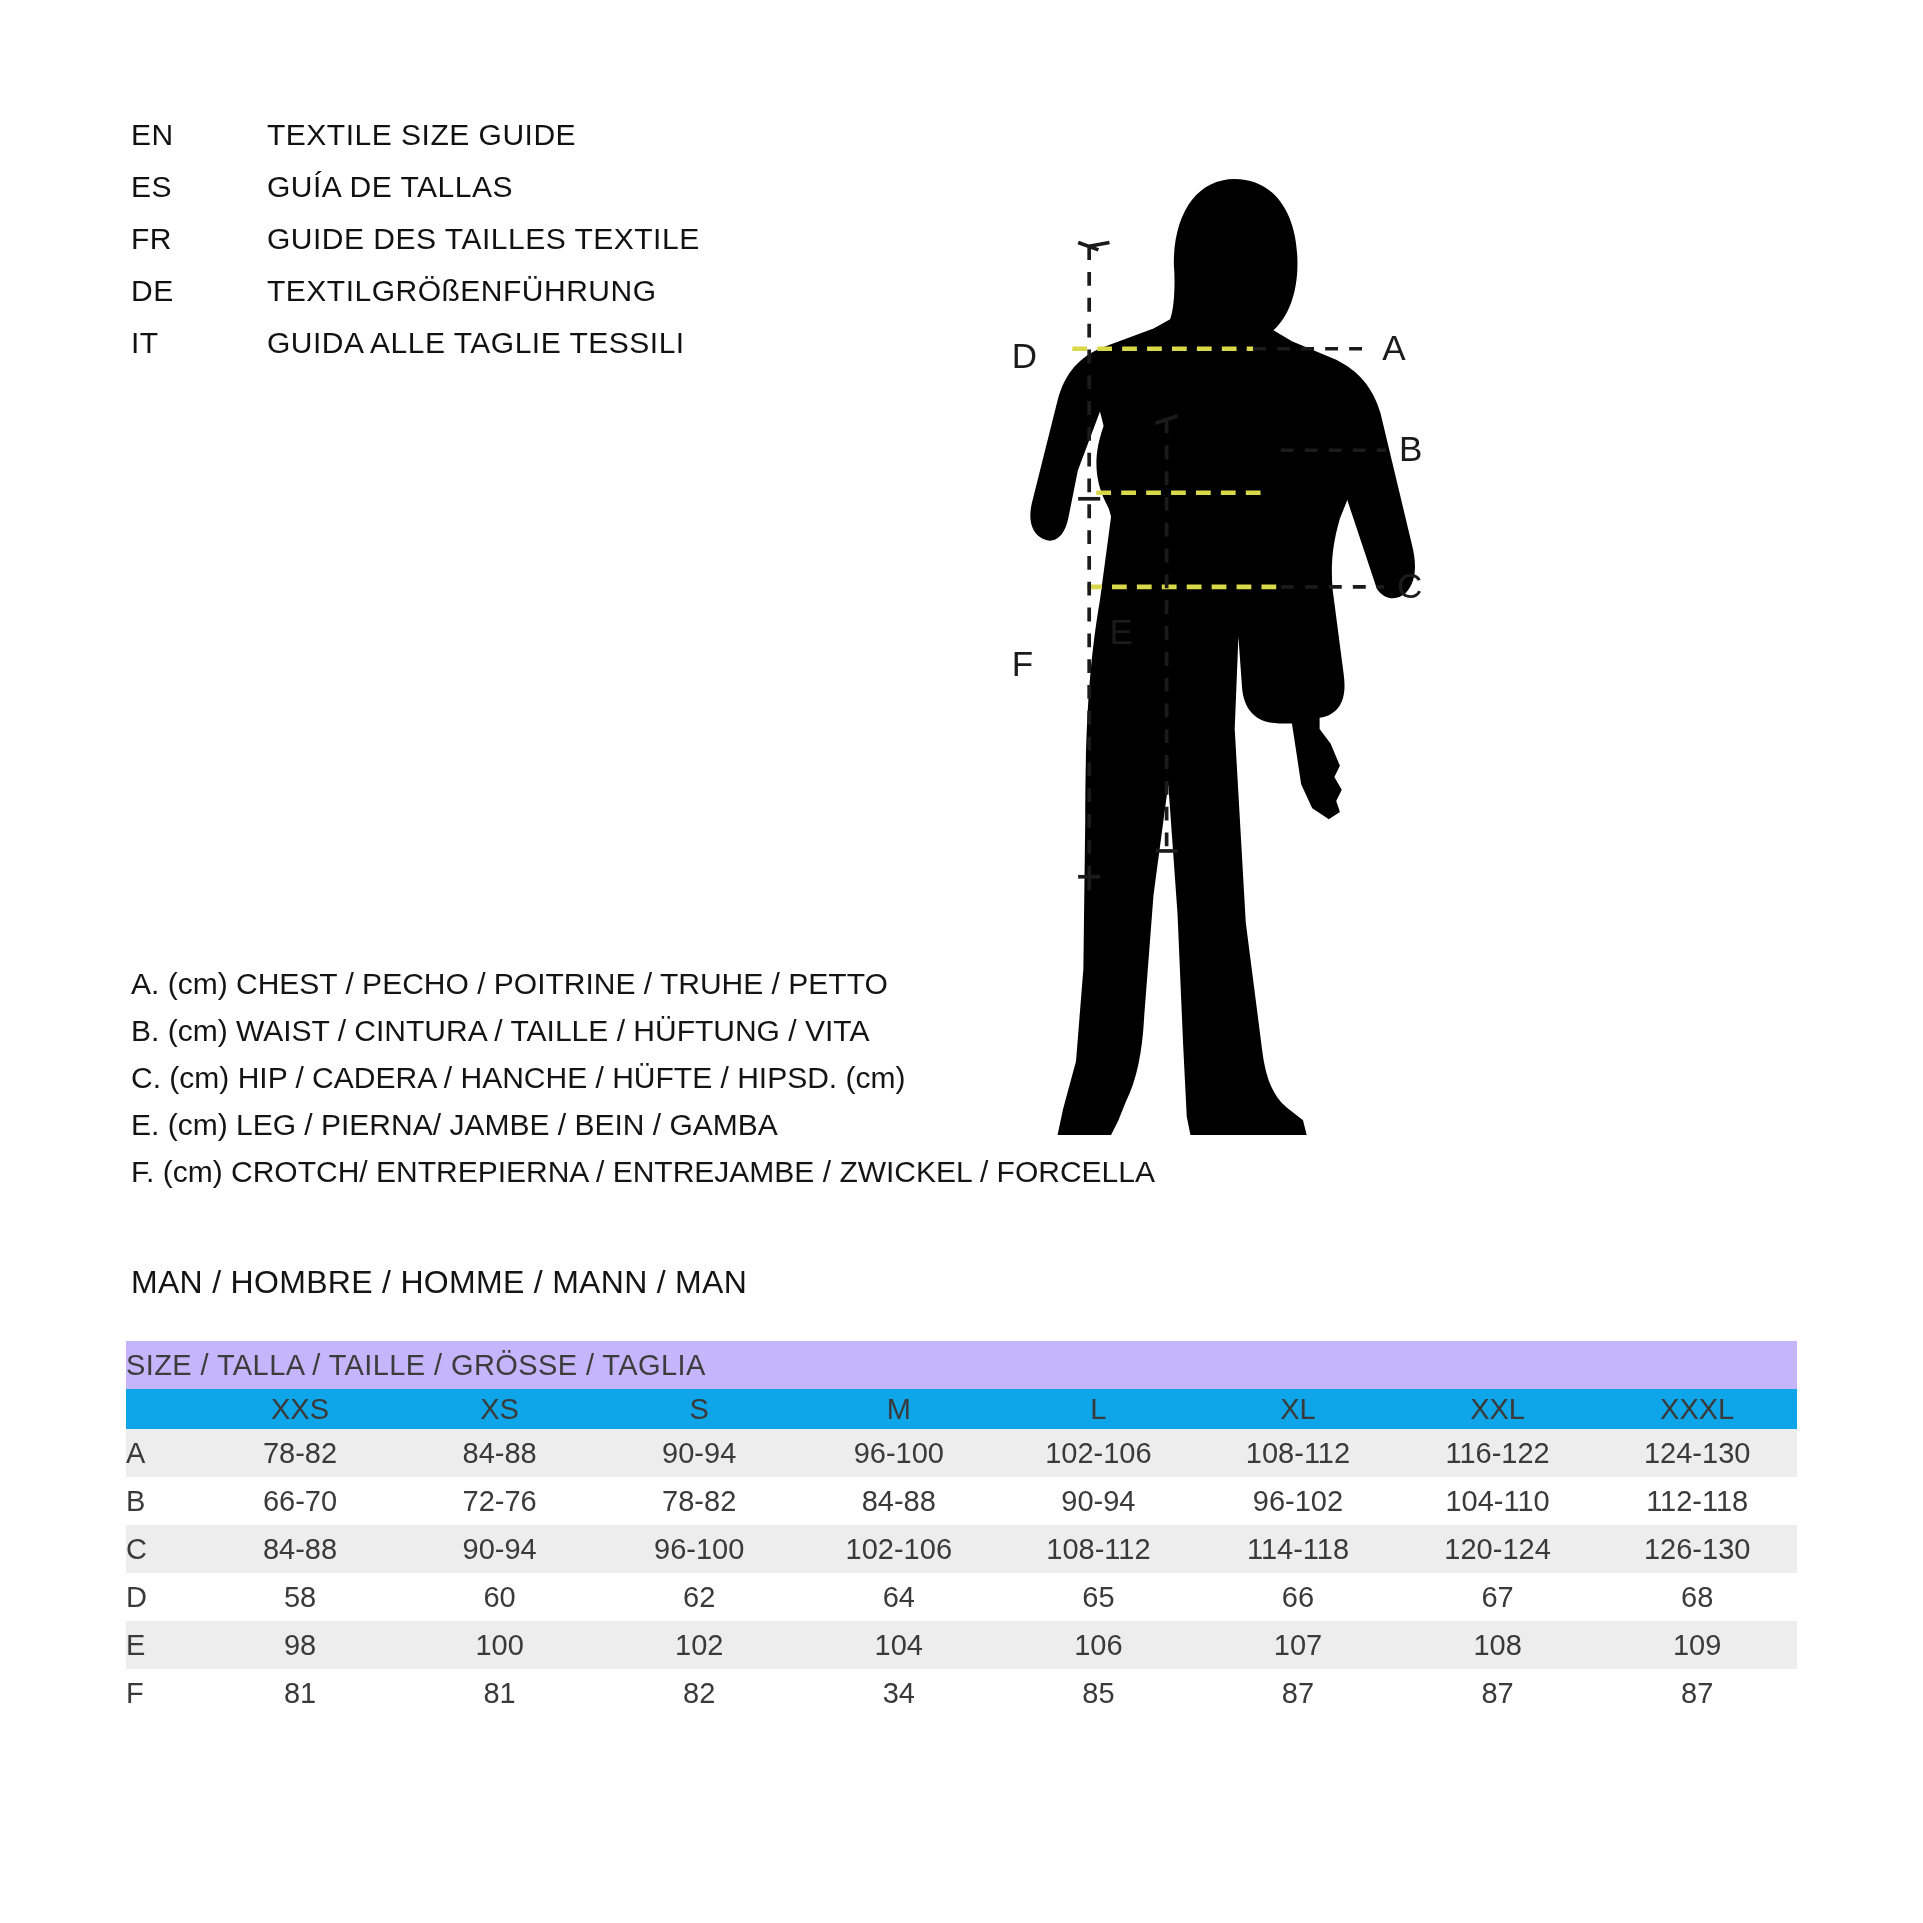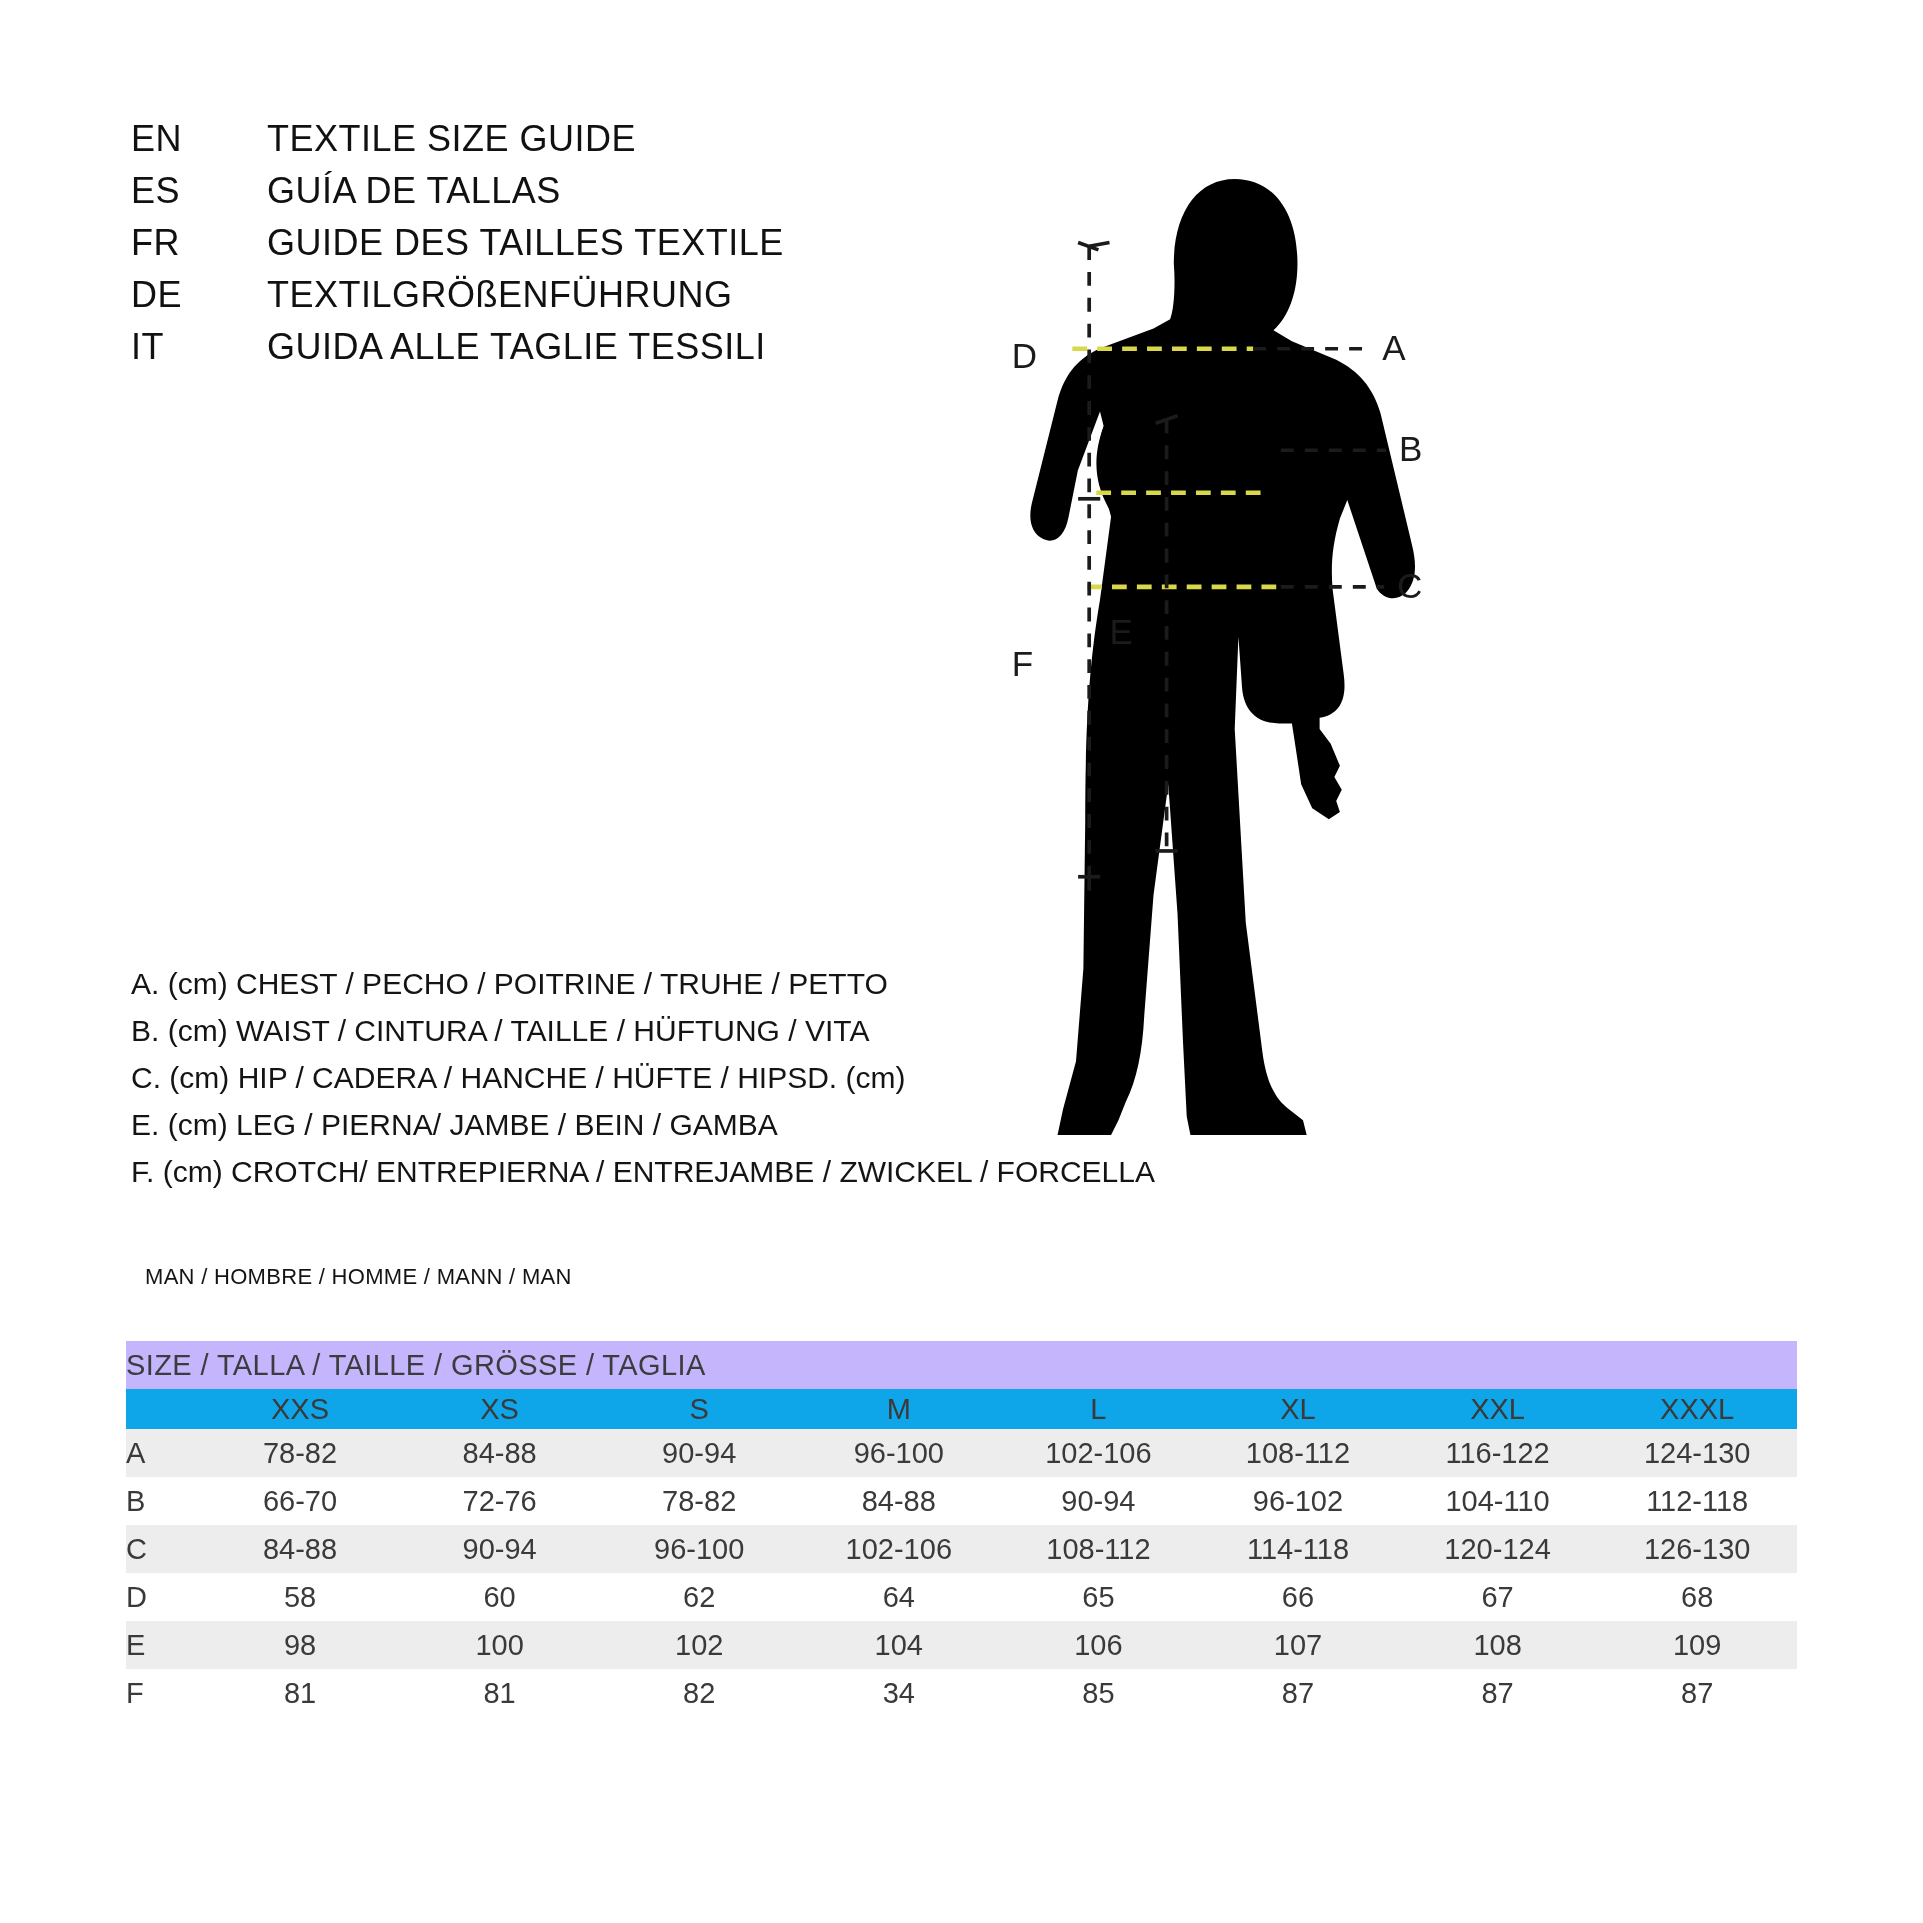--- a/index.html
+++ b/index.html
@@ -20,21 +20,21 @@
   #lang-block {
     position: absolute;
     left: 131px;
     top: 118px;
     width: 831px;
   }
   .lang-row {
     display: flex;
     align-items: baseline;
     height: 52px;
-    font-size: 36px;
+    font-size: 30px;
     letter-spacing: 0.5px;
     color: #111111;
   }
   .lang-code {
     width: 116px;
     flex: 0 0 116px;
   }
   .lang-text {
     flex: 1 1 auto;
     margin-left: 20px;
@@ -49,23 +49,23 @@
   }
   .legend-row {
     font-size: 30px;
     line-height: 47px;
     color: #141414;
     white-space: nowrap;
   }
 
   #gender-line {
     position: absolute;
-    left: 145px;
+    left: 131px;
     top: 1264px;
-    font-size: 22px;
+    font-size: 32px;
     color: #141414;
     letter-spacing: 0.3px;
   }
 
   
   #size-table {
     position: absolute;
     left: 126px;
     top: 1341px;
     width: 1671px;

